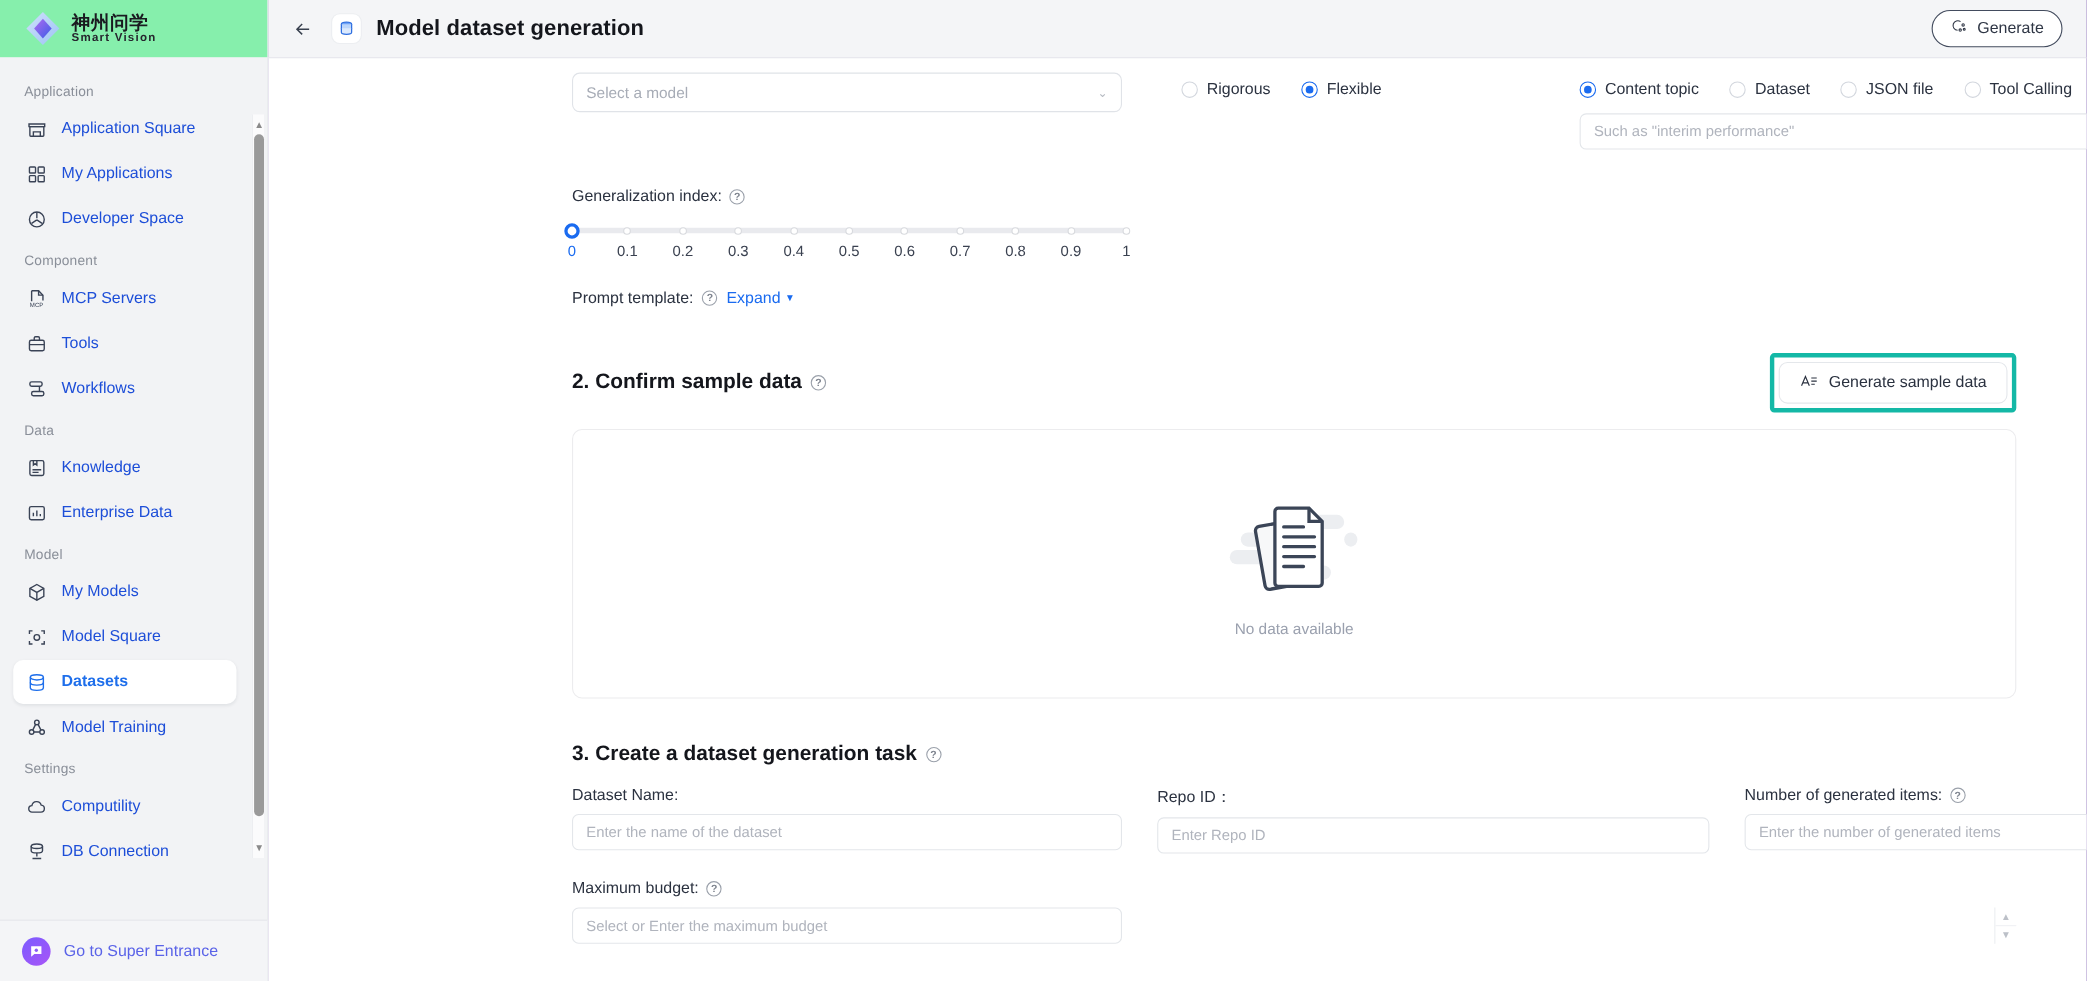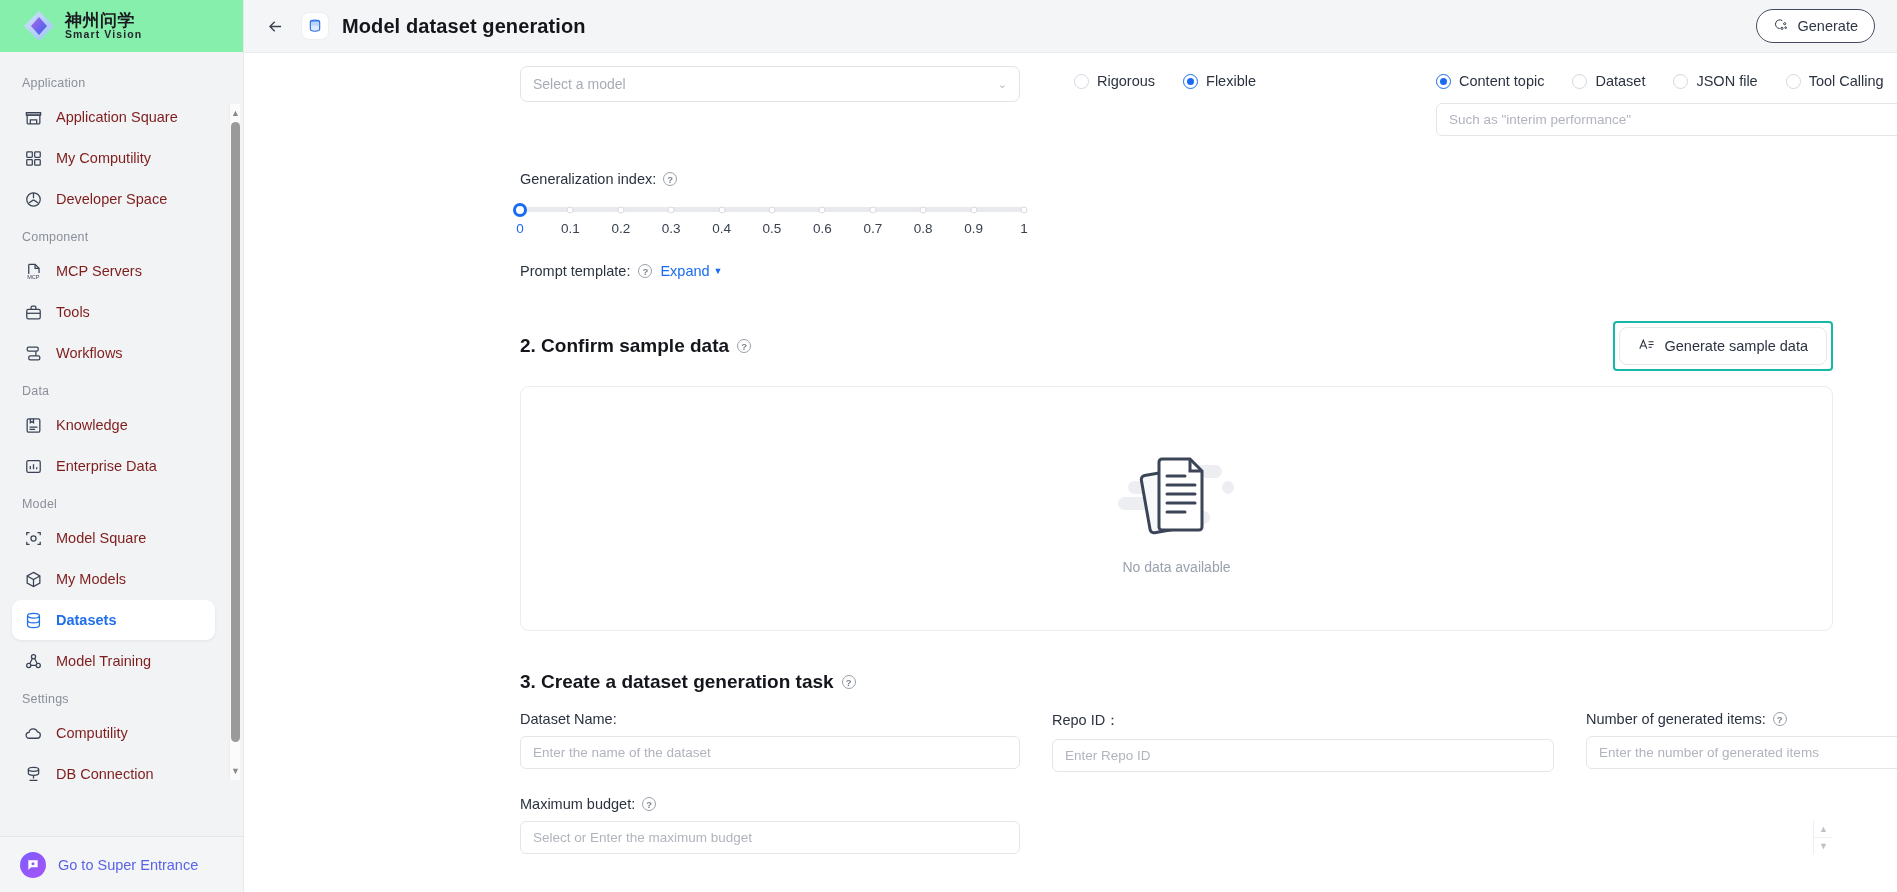--- a/index.html
+++ b/index.html
@@ -35,21 +35,21 @@
   }
   .nav-inner { padding-right: 18px; }
   .nav-group-label {
     font-size: 12.5px; color: #85899180; color: #8a8f99;
     padding: 10px 0 6px 22px; letter-spacing: .2px;
   }
   .nav-item {
     display: flex; align-items: center; gap: 13px;
     height: 40px; margin: 1px 10px 1px 12px;
     padding-left: 12px; border-radius: 9px;
-    font-size: 14.5px; color: #7f1d1d; cursor: pointer;
+    font-size: 14.5px; color: #1d4ed8; cursor: pointer;
   }
   .nav-item.active { background: #ffffff; color: #1f6feb; font-weight: 700;
     box-shadow: 0 1px 3px rgba(16,24,40,.07); }
   .nav-item.active .ic svg { stroke: #1f6feb; }
   .ic { width: 19px; height: 19px; display: flex; align-items: center; justify-content: center; flex: 0 0 19px;}
   .ic svg { width: 19px; height: 19px; stroke: #3a4356; fill: none; stroke-width: 1.6; }
 
   .sb-track {
     position: absolute; top: 52px; right: 3px; width: 11px; bottom: 56px;
     background: #fbfbfc; border-left: 1px solid #edeef1;
@@ -149,21 +149,21 @@
   .tlab.sel0 { color: #1a6bf0; }
 
   .prompt-row { margin-top: 22px; display: flex; align-items: center; gap: 8px; }
   .expand-link { color: #1a6bf0; font-size: 14.5px; cursor: pointer; display:flex; align-items:center; gap:4px;}
   .caret { font-size: 9px; }
 
   .sec-head { margin-top: 42px; display: flex; align-items: center; justify-content: space-between; }
   .sec-title { font-size: 19px; font-weight: 700; color: #14161c; display:flex; align-items:center; gap: 8px;}
   .sec-title .qmark { border-color:#9aa0aa; }
 
-  .gsd-outline { border: 2px solid #14b8a6; border-radius: 4px; padding: 4px; }
+  .gsd-outline { border: 4px solid #14b8a6; border-radius: 4px; padding: 4px; }
   .gsd-btn {
     display:flex; align-items:center; gap: 10px; height: 38px; padding: 0 18px;
     border: 1px solid #e4e7eb; border-radius: 8px; background:#fff;
     font-size: 14.5px; color: #2b3240; cursor: pointer;
   }
   .gsd-btn svg { width:17px; height:17px; stroke:#2b3240; fill:none; stroke-width:1.5; }
 
   .sample-card {
     margin-top: 15px; height: 245px; border: 1px solid #ececee; border-radius: 9px;
     display: flex; flex-direction: column; align-items: center; justify-content: center;
@@ -236,21 +236,21 @@
         </div>
         <div class="nav-item">
           <span class="ic">
               <svg viewBox="0 0 24 24">
                 <rect x="3.5" y="3.5" width="7" height="7" rx="1"></rect>
                 <rect x="13.5" y="3.5" width="7" height="7" rx="1"></rect>
                 <rect x="3.5" y="13.5" width="7" height="7" rx="1"></rect>
                 <rect x="13.5" y="13.5" width="7" height="7" rx="1"></rect>
               </svg>
             </span>
-          <span>My Computility</span>
+          <span>My Applications</span>
         </div>
         <div class="nav-item">
           <span class="ic">
               <svg viewBox="0 0 24 24">
                 <circle cx="12" cy="12" r="8.5"></circle>
                 <path d="M12 3.5v7M12 12.5l6 4M12 12.5l-6 4"></path>
               </svg>
             </span>
           <span>Developer Space</span>
         </div>
@@ -306,34 +306,34 @@
                 <path d="M8 15.5v-4M12 15.5v-6.5M16 15.5v-2.5"></path>
               </svg>
             </span>
           <span>Enterprise Data</span>
         </div>
 
         <div class="nav-group-label">Model</div>
         <div class="nav-item">
           <span class="ic">
               <svg viewBox="0 0 24 24">
+                <path d="M12 3l8 4.5v9L12 21l-8-4.5v-9z"></path>
+                <path d="M4 7.5l8 4.5 8-4.5M12 12v9"></path>
+              </svg>
+            </span>
+          <span>My Models</span>
+        </div>
+        <div class="nav-item">
+          <span class="ic">
+              <svg viewBox="0 0 24 24">
                 <path d="M3.5 8V4.5H7M17 4.5h3.5V8M20.5 16v3.5H17M7 19.5H3.5V16"></path>
                 <circle cx="12" cy="12" r="3.2"></circle>
               </svg>
             </span>
           <span>Model Square</span>
-        </div>
-        <div class="nav-item">
-          <span class="ic">
-              <svg viewBox="0 0 24 24">
-                <path d="M12 3l8 4.5v9L12 21l-8-4.5v-9z"></path>
-                <path d="M4 7.5l8 4.5 8-4.5M12 12v9"></path>
-              </svg>
-            </span>
-          <span>My Models</span>
         </div>
         <div class="nav-item active">
           <span class="ic">
               <svg viewBox="0 0 24 24">
                 <ellipse cx="12" cy="6" rx="7.5" ry="3"></ellipse>
                 <path d="M4.5 6v6c0 1.66 3.36 3 7.5 3s7.5-1.34 7.5-3V6"></path>
                 <path d="M4.5 12v6c0 1.66 3.36 3 7.5 3s7.5-1.34 7.5-3v-6"></path>
               </svg>
             </span>
           <span>Datasets</span>

